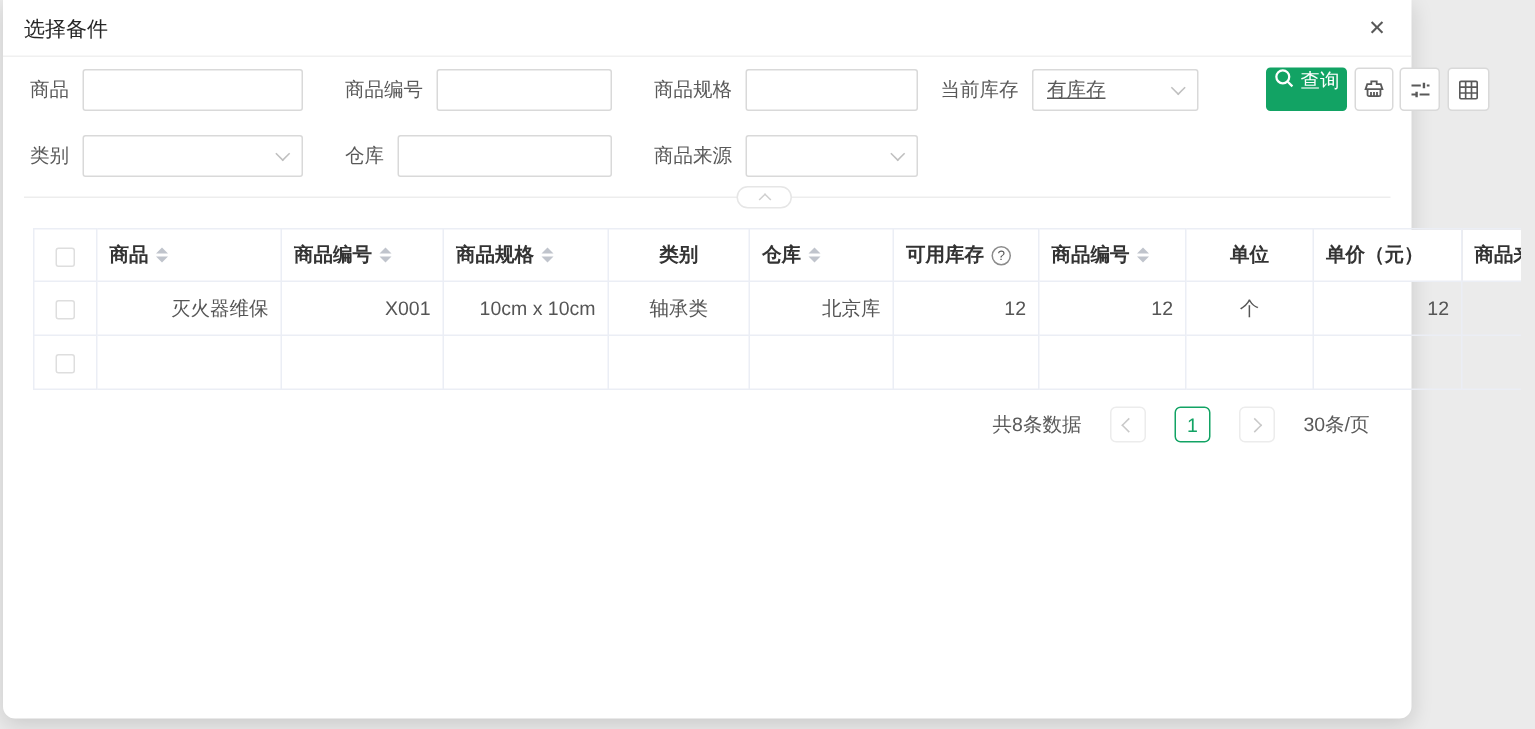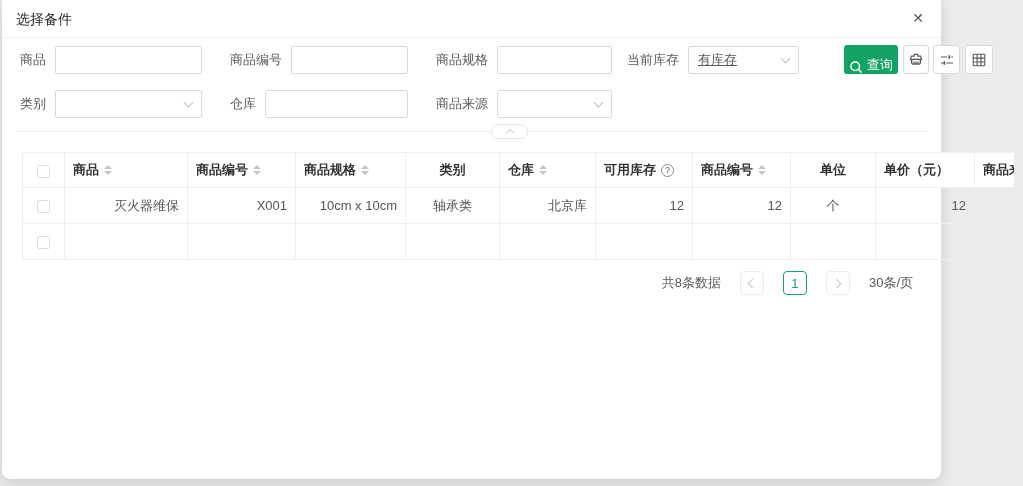--- a/index.html
+++ b/index.html
@@ -29,21 +29,21 @@
     transform:rotate(45deg); margin-top:-3px; flex:none; }
   .r1g1 { left:18px; top:46px; width:182px; }
   .r1g2 { left:228px; top:46px; width:178px; }
   .r1g3 { left:434px; top:46px; width:176px; }
   .r1g4 { left:625px; top:46px; width:172px; }
   .r2g1 { left:18px; top:90px; width:182px; }
   .r2g2 { left:228px; top:90px; width:178px; }
   .r2g3 { left:434px; top:90px; width:176px; }
   
   .search-btn { position:absolute; left:842px; top:45px; width:54px; height:29px; background:#12a364; border:none;
-    border-radius:3px; color:#fff; font-size:13px; display:flex; align-items:flex-end; justify-content:center; gap:4px; cursor:pointer; }
+    border-radius:3px; color:#fff; font-size:13px; display:flex; align-items:flex-start; justify-content:center; gap:4px; cursor:pointer; }
   .icon-btn { position:absolute; top:45px; height:29px; border:1px solid #d9d9d9; border-radius:3px; background:#fff;
     display:flex; align-items:center; justify-content:center; cursor:pointer; }
   .ib1 { left:901px; width:26px; }
   .ib2 { left:931px; width:27px; }
   .ib3 { left:963px; width:28px; }
   
   .filter-divider { position:absolute; left:14px; right:14px; top:131px; border-top:1px solid #ededed; }
   .collapse-pill { position:absolute; left:489px; top:124px; width:37px; height:15px; background:#fff;
     border:1px solid #e6e6e6; border-radius:8px; display:flex; align-items:center; justify-content:center; cursor:pointer; }
   .chev-up { width:6px; height:6px; border-left:1.2px solid #cfcfcf; border-top:1.2px solid #cfcfcf;

